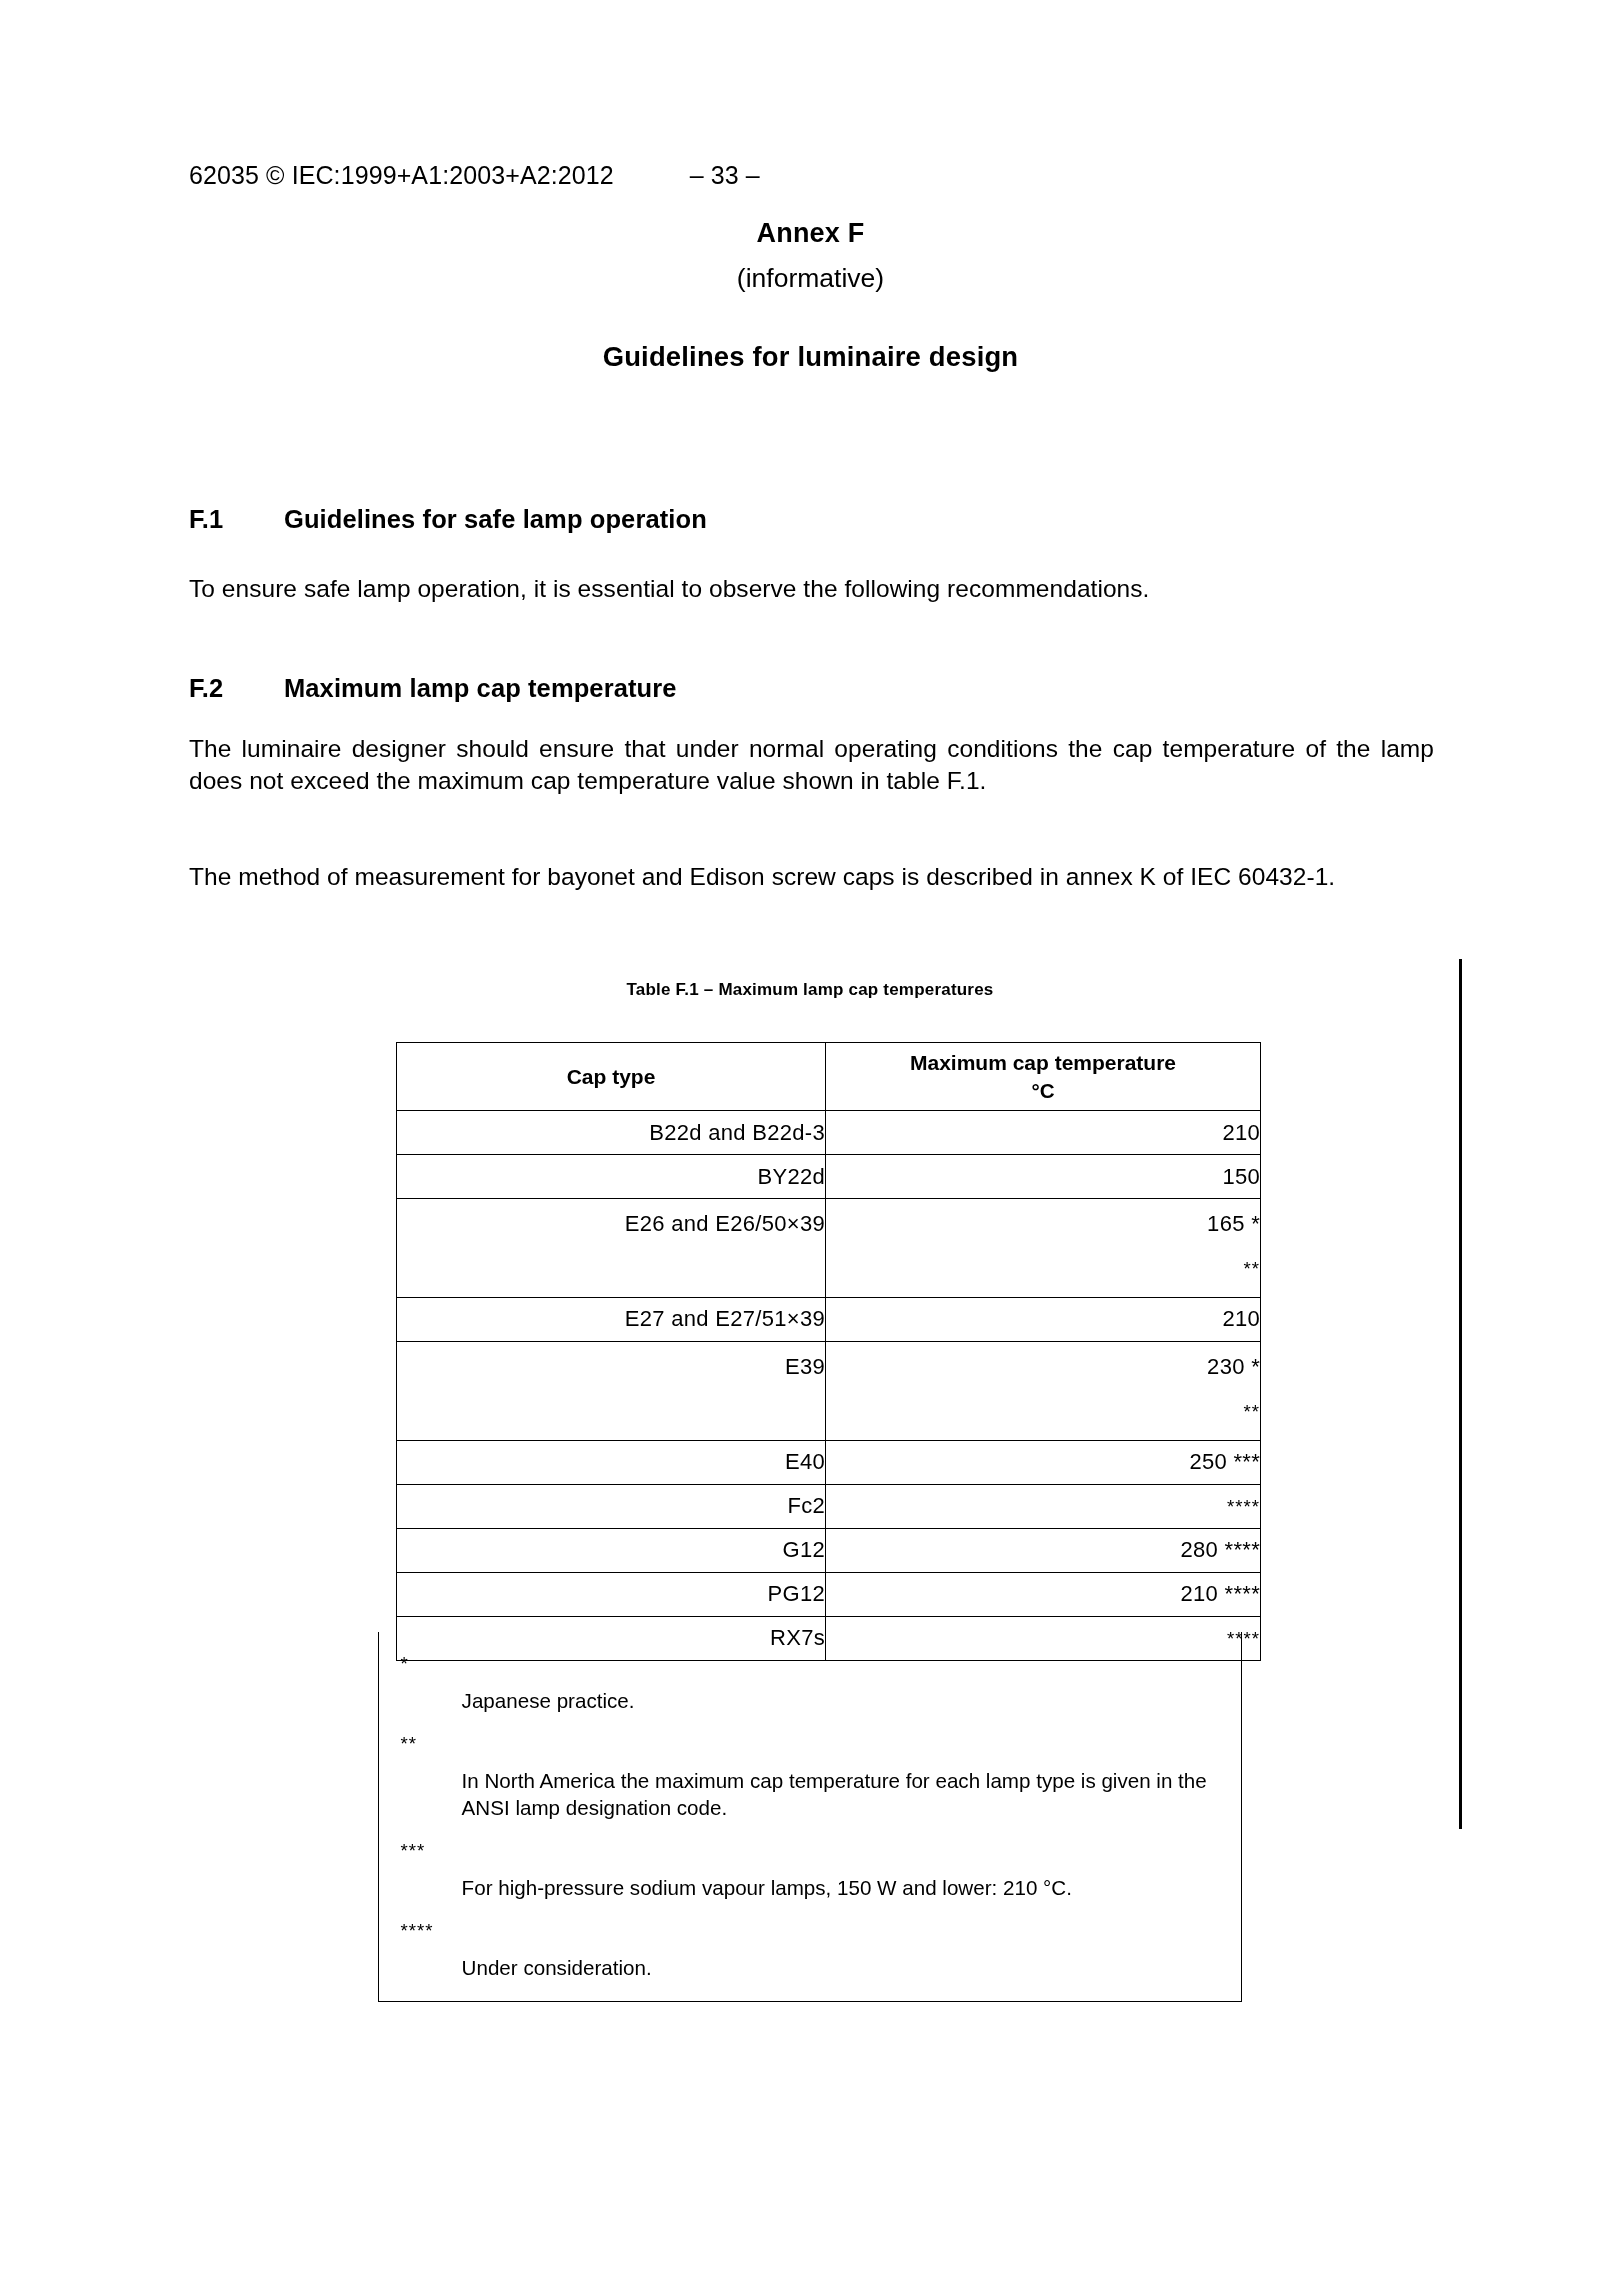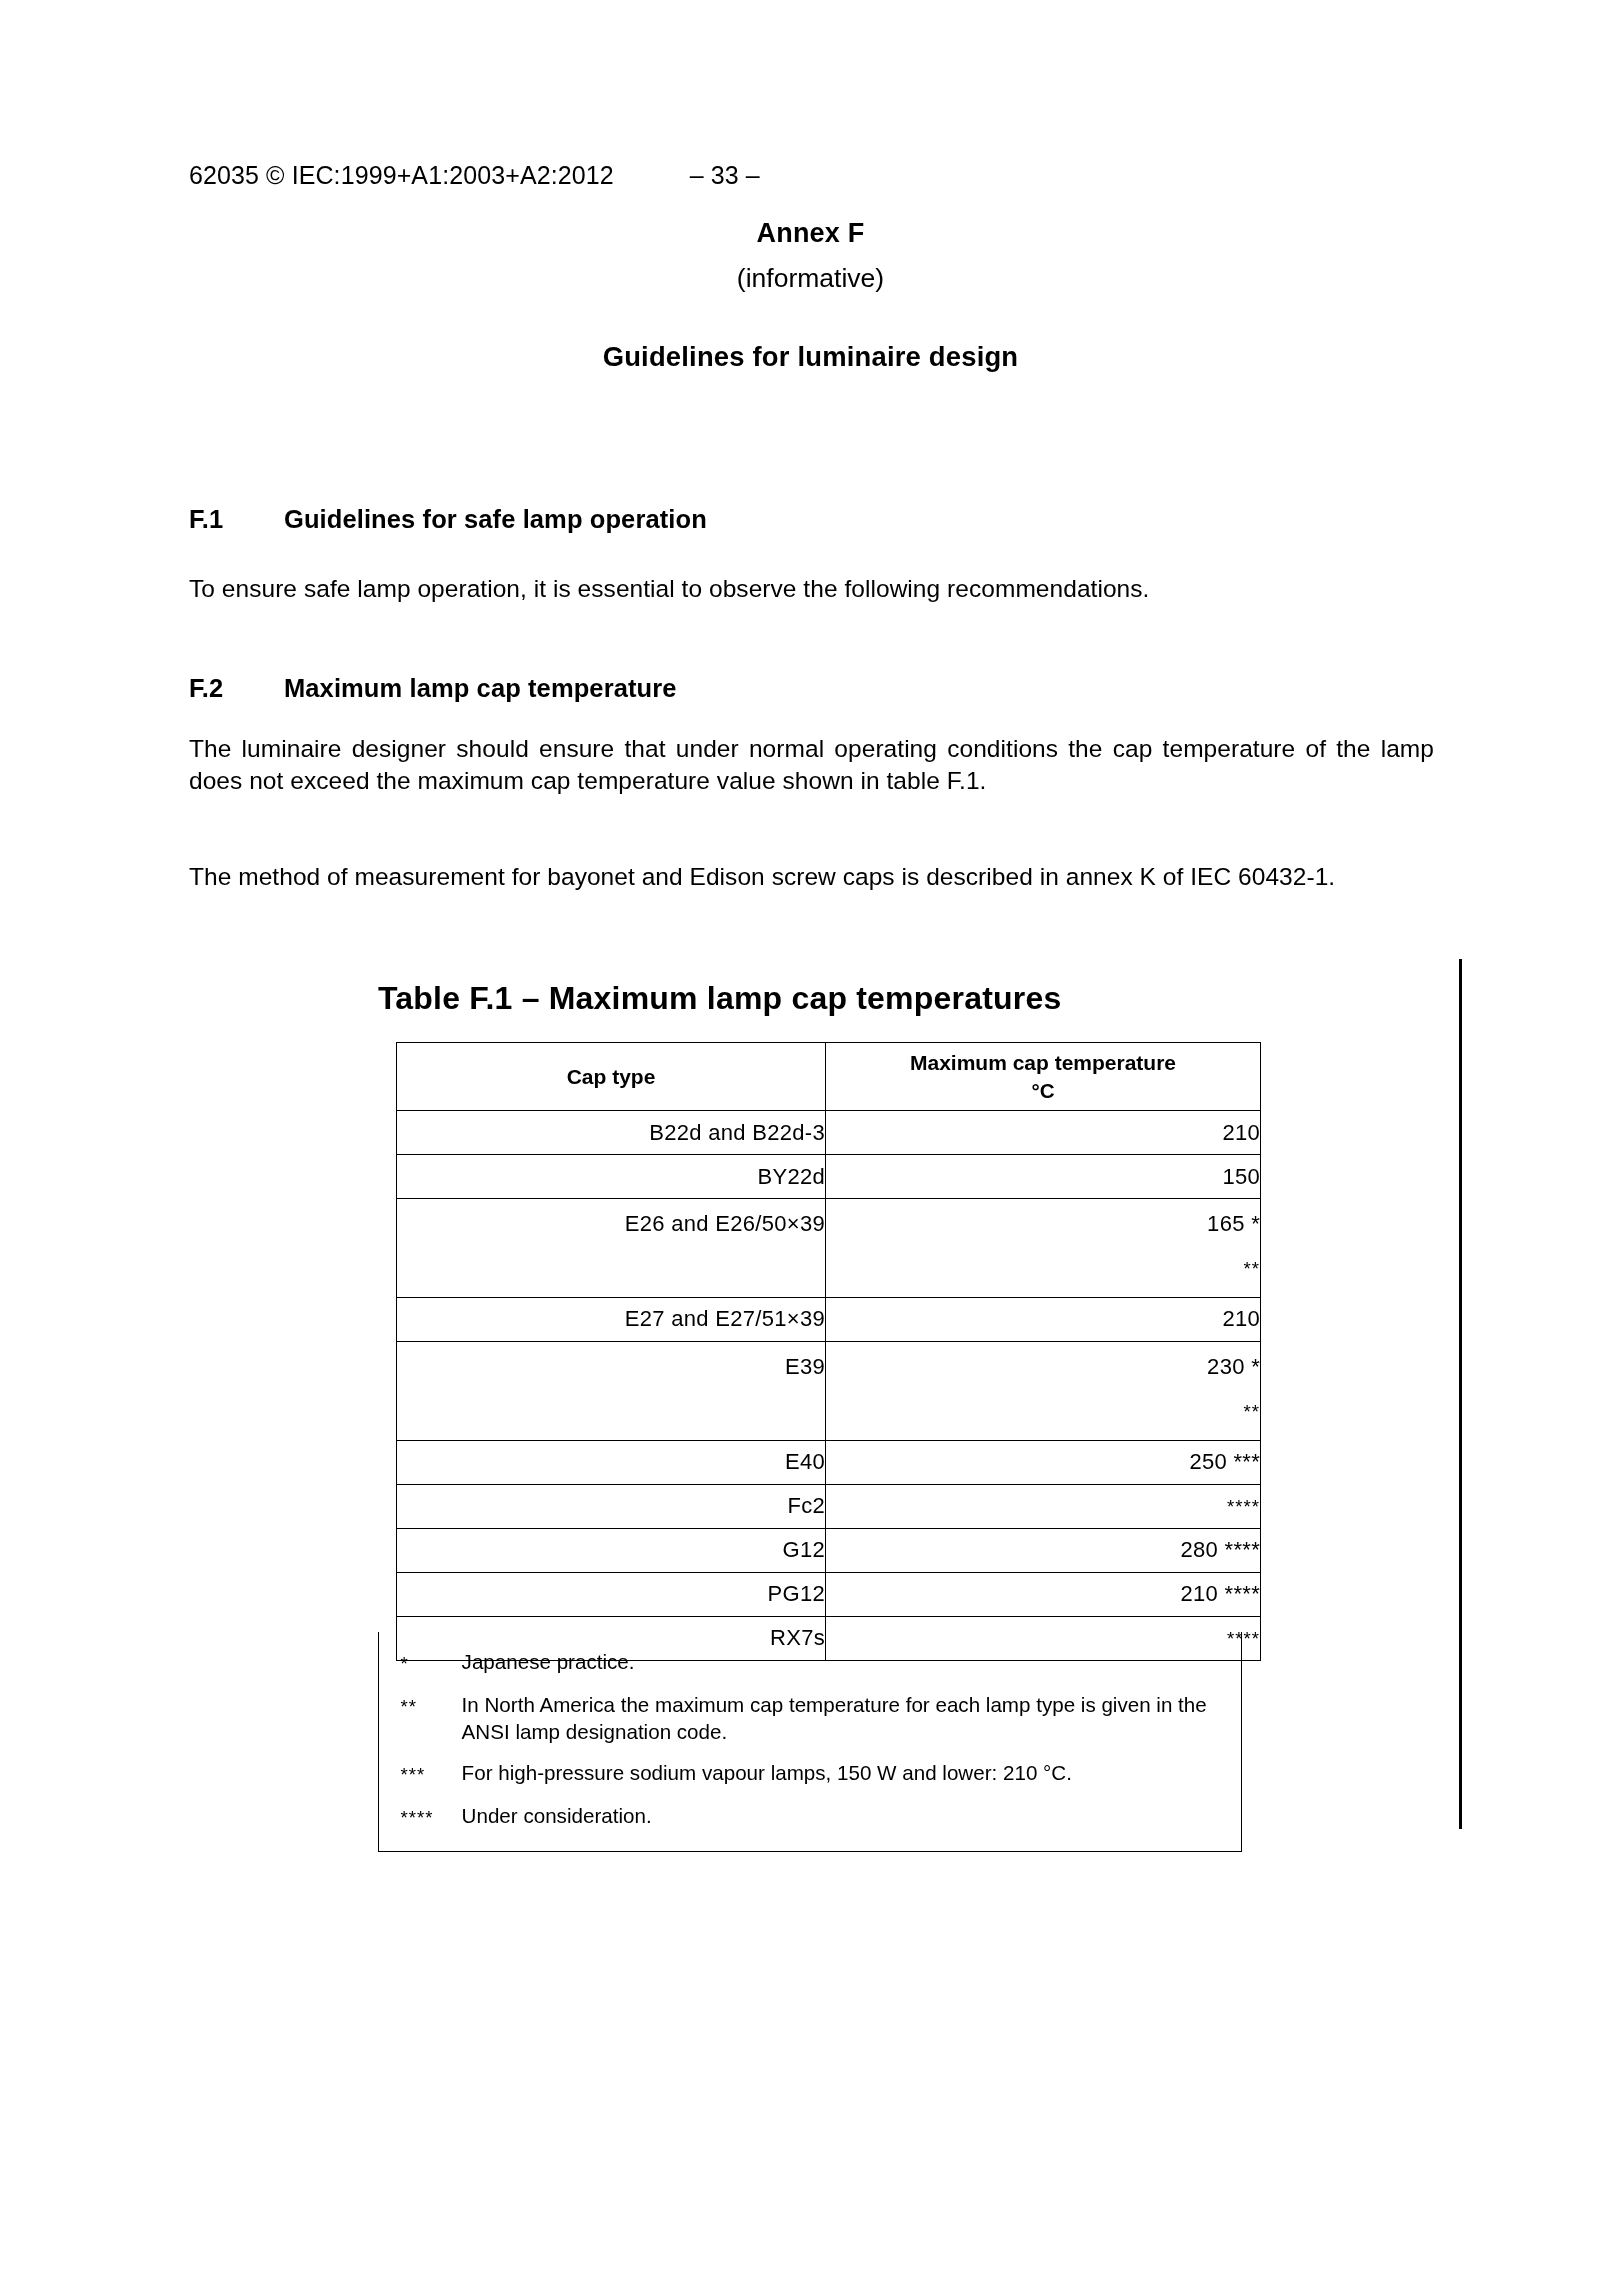--- a/index.html
+++ b/index.html
@@ -98,22 +98,22 @@
   #par-f1 { top: 573px; text-align: left; }
   #par-f2a { top: 733px; }
   #par-f2b { top: 861px; }
 
   
   .table-caption {
     position: absolute;
     left: 378px;
     top: 980px;
     width: 864px;
-    text-align: left;
-    font-size: 32px;
+    text-align: center;
+    font-size: 17px;
     font-weight: bold;
     letter-spacing: 0.2px;
   }
 
   
   #cap-table {
     position: absolute;
     left: 396px;
     top: 1042px;
     width: 864px;
@@ -179,21 +179,21 @@
     font-size: 20.6px;
     line-height: 27.4px;
   }
   .fn-row:last-child { margin-bottom: 2px; }
   .fn-mark {
     flex: 0 0 61px;
     letter-spacing: 1px;
     font-size: 18.6px;
     padding-top: 2px;
   }
-  .fn-text { flex: 1 1 auto; }
+  .fn-text { flex: 1 1 auto; margin-top: 39px; }
 
   
   #change-bar {
     position: absolute;
     left: 1459px;
     top: 959px;
     width: 2.9px;
     height: 870px;
     background: #000000;
   }

